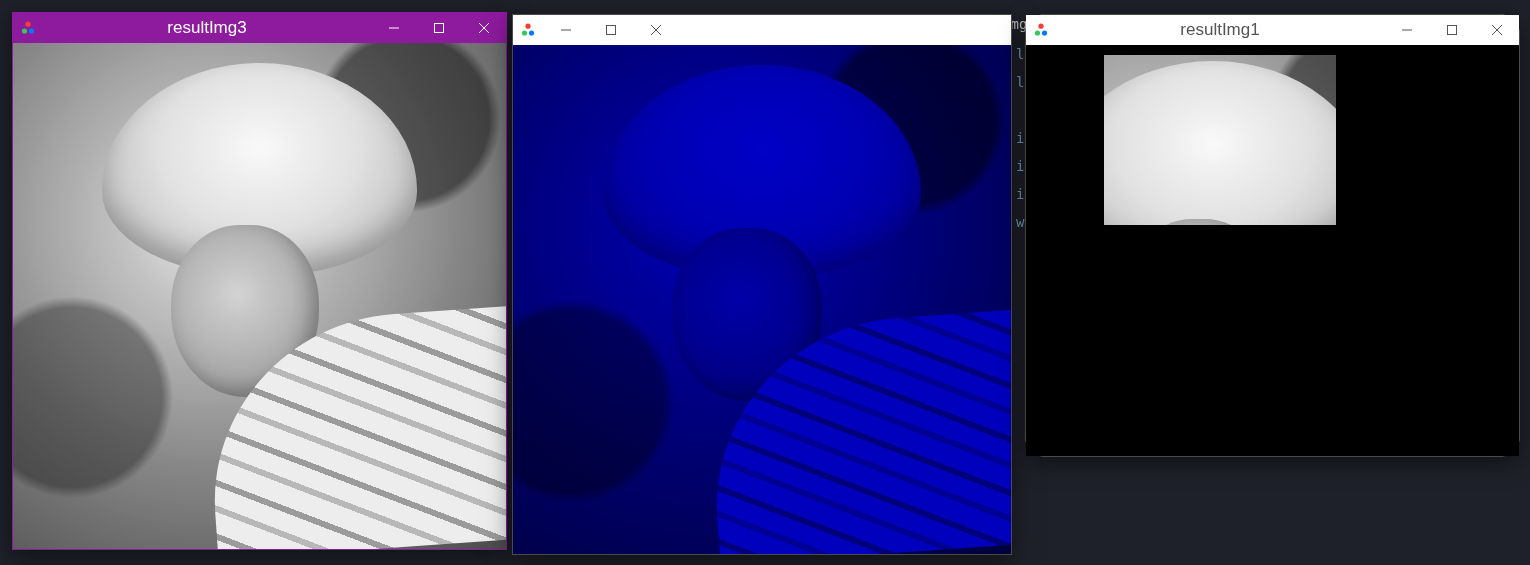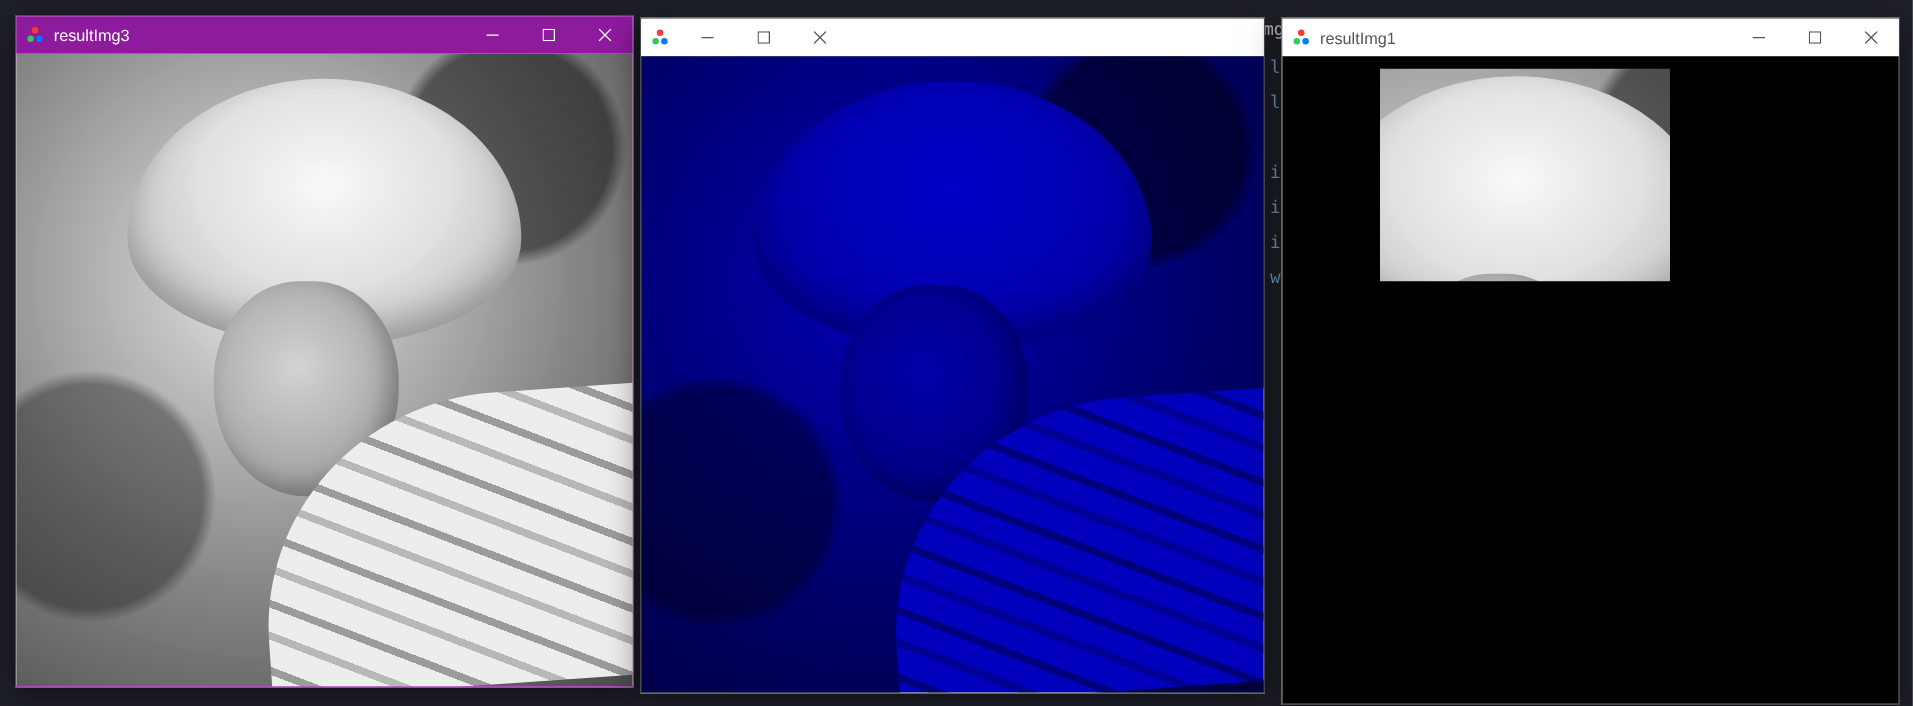--- a/index.html
+++ b/index.html
@@ -60,22 +60,23 @@
     }
     .titlebar .app-icon {
       width: 14px;
       height: 14px;
       margin-right: 8px;
       display: inline-flex;
       align-items: center;
       justify-content: center;
     }
     .titlebar .title {
-      font-size: 13px;
+      font-size: 17px;
       flex: 1;
+      text-align: center;
     }
     .win-controls {
       display: flex;
       height: 100%;
     }
     .win-btn {
       width: 45px;
       height: 30px;
       display: flex;
       align-items: center;
@@ -151,21 +152,21 @@
     .blue-tint {
       position: absolute;
       inset: 0;
       background: #0000cc;
       mix-blend-mode: multiply;
     }
 
     
     #w3 { left: 12px;  top: 12px; width: 495px; height: 538px; }
     #w2 { left: 512px; top: 14px; width: 500px; height: 541px; }
-    #w1 { left: 1025px; top: 14px; width: 495px; height: 550px; }
+    #w1 { left: 1025px; top: 14px; width: 495px; height: 443px; border-radius: 20px; }
 
     #w1 .content { background: #000000; align-items: flex-start; justify-content: flex-start; }
     .thumb {
       position: relative;
       margin-left: 78px;
       margin-top: 10px;
       width: 232px;
       height: 170px;
       overflow: hidden;
     }

